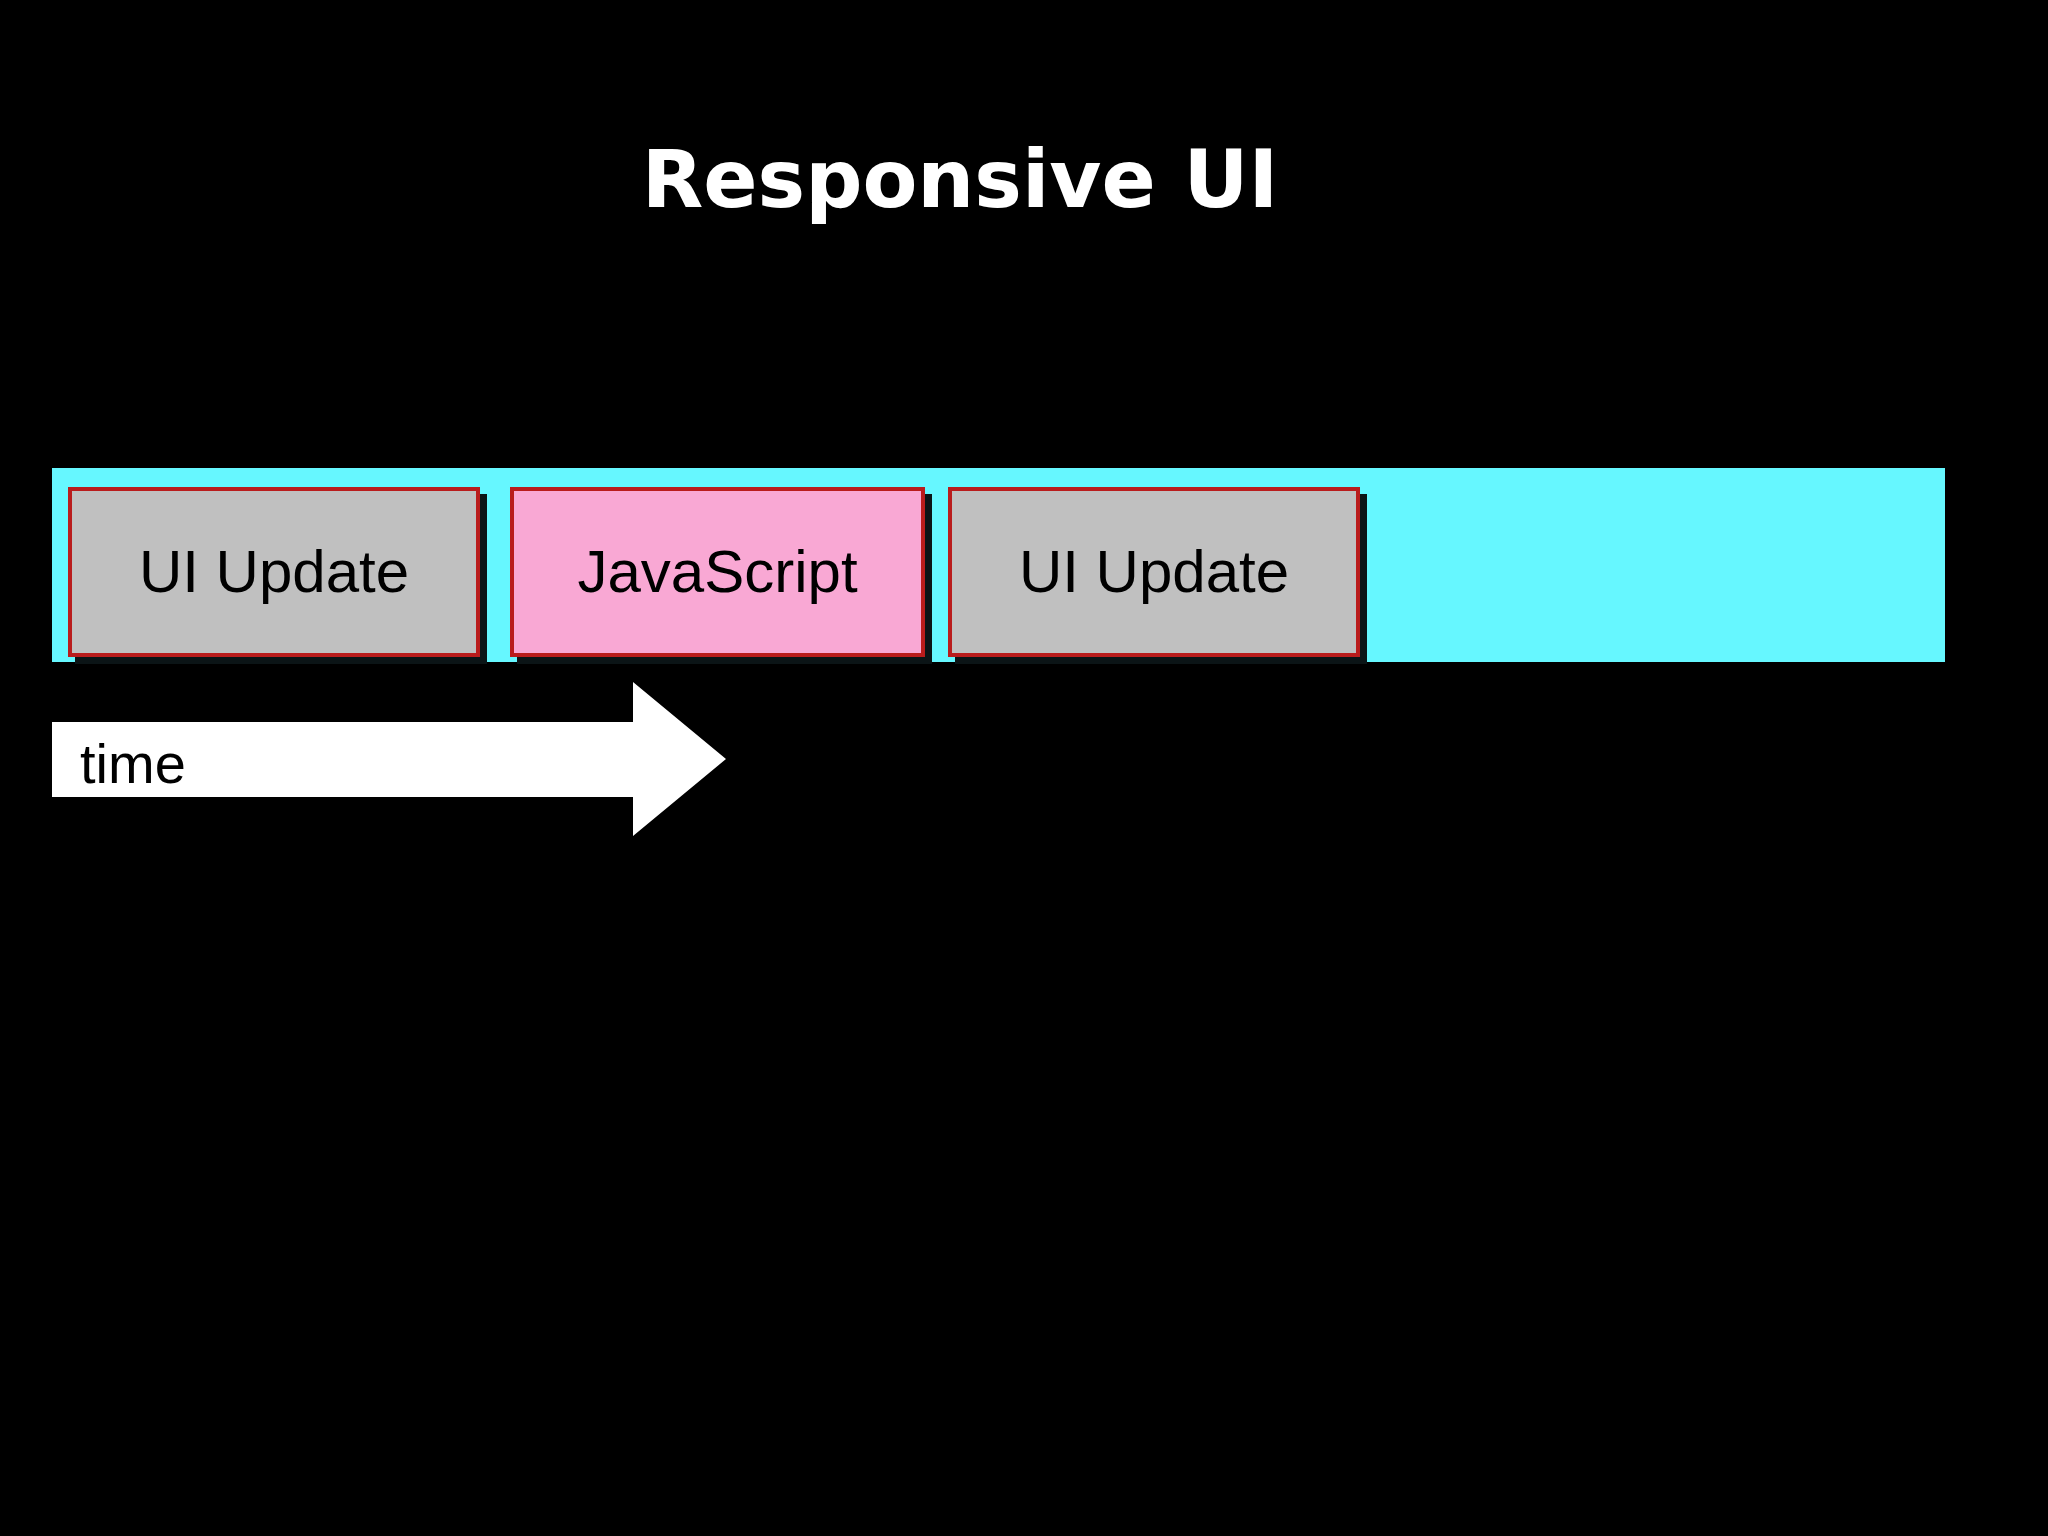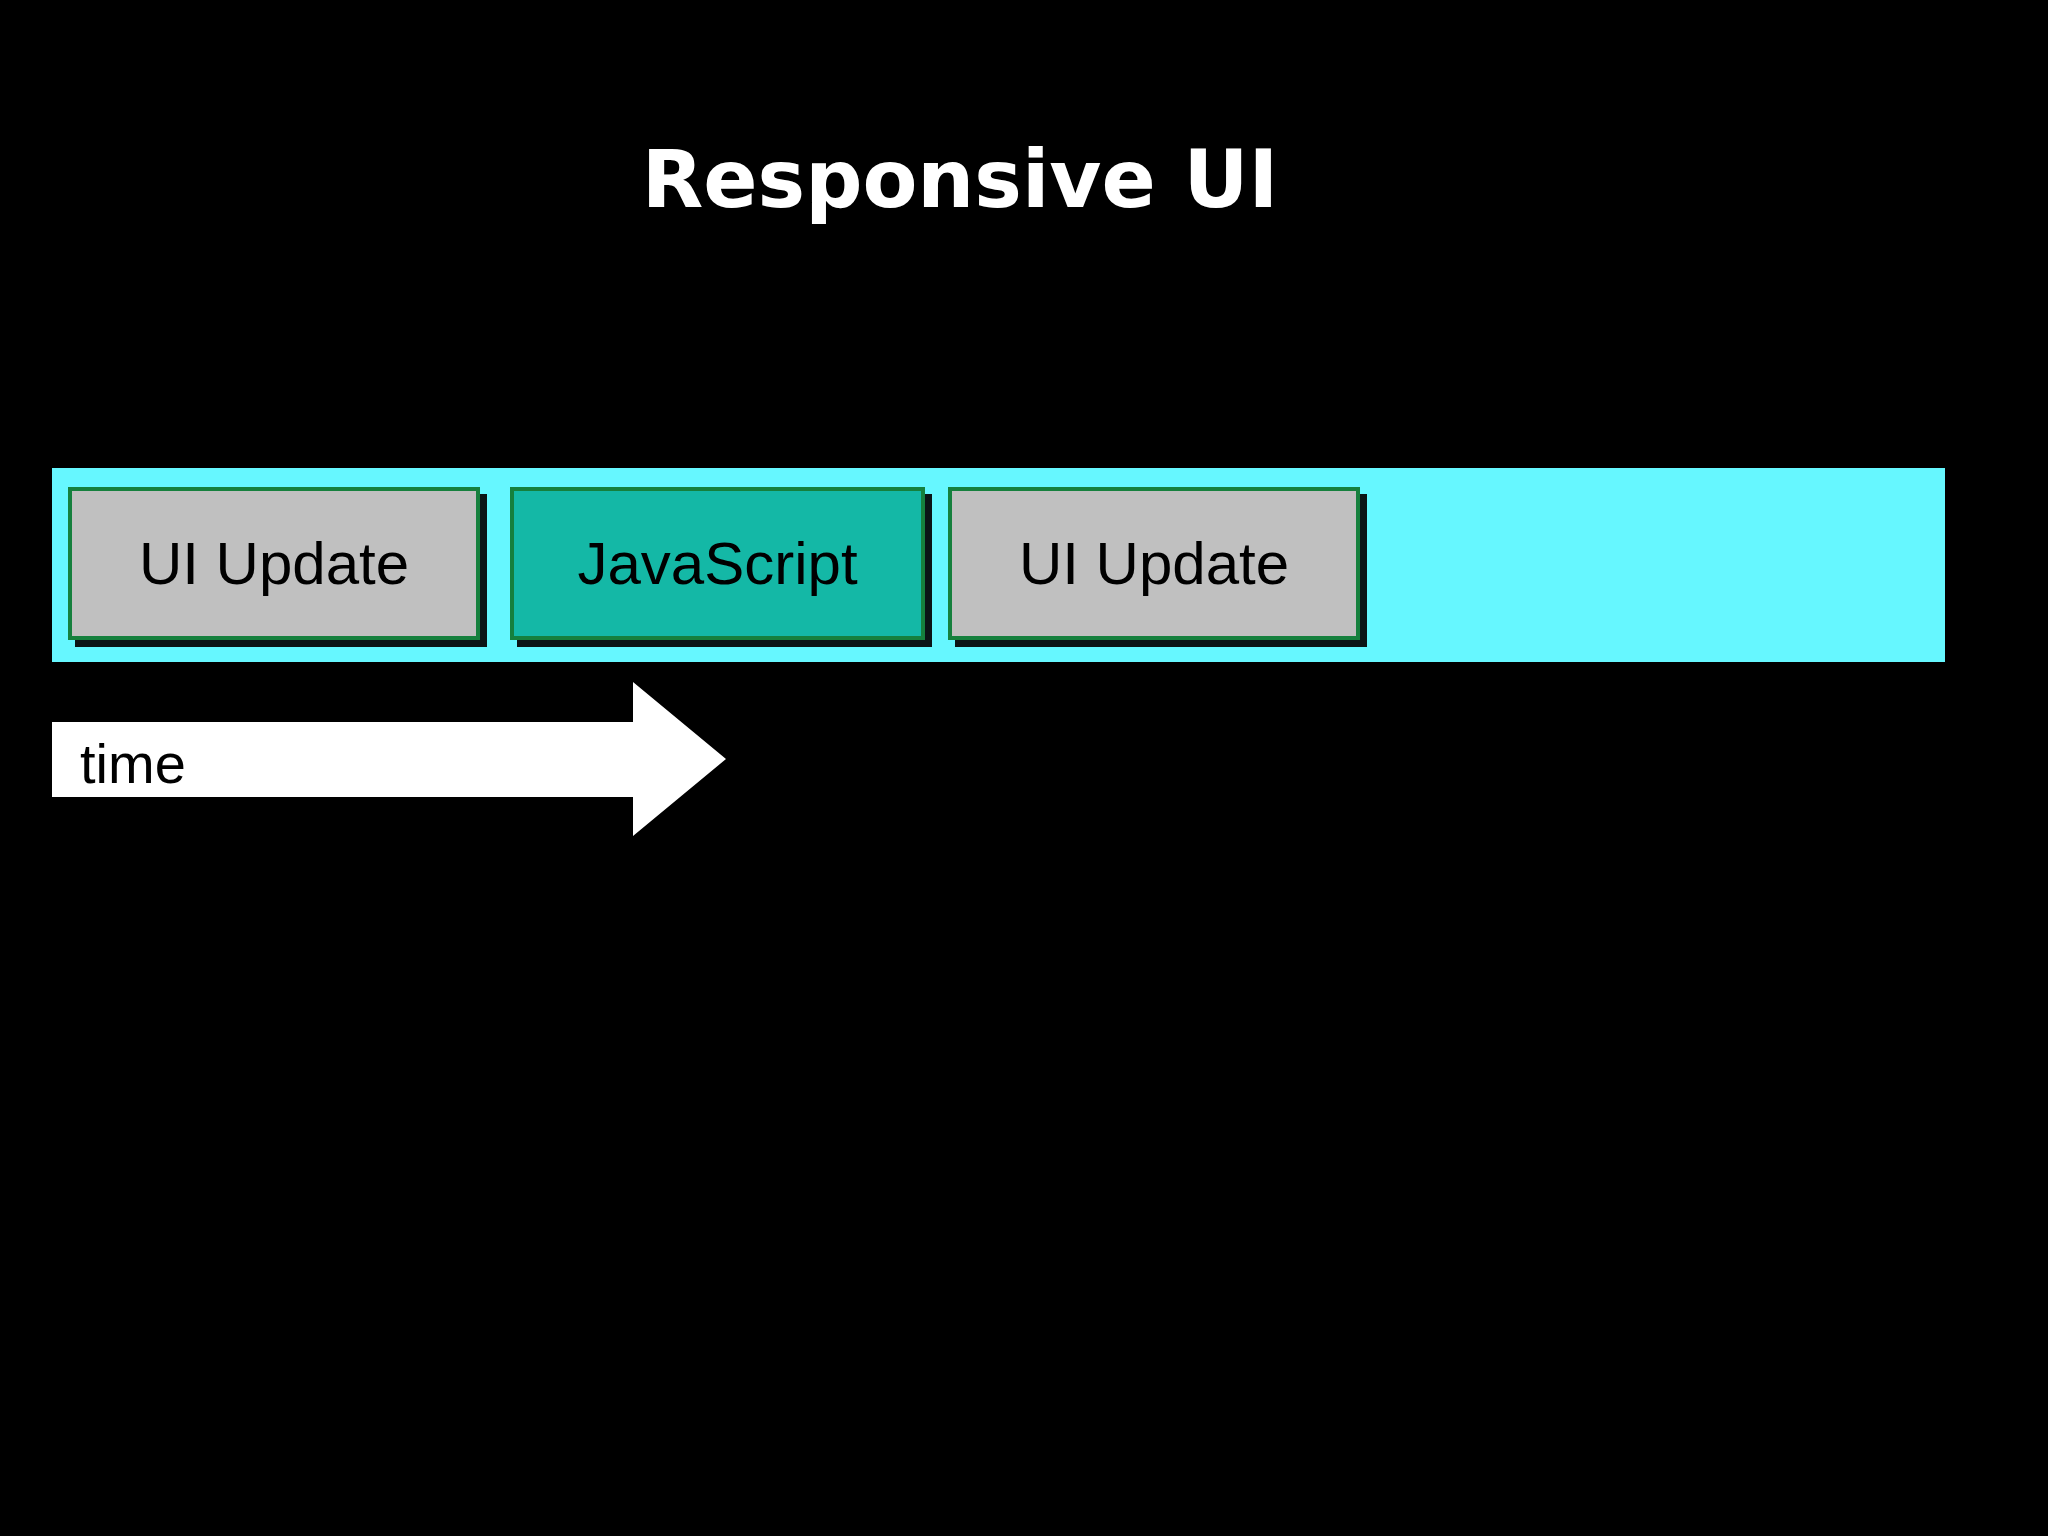--- a/index.html
+++ b/index.html
@@ -38,23 +38,23 @@
     left: 52px;
     top: 468px;
     width: 1893px;
     height: 194px;
     background: #66F7FF;
   }
 
   .timeline-block {
     position: absolute;
     top: 19px;
-    height: 153px;
+    height: 170px;
     box-sizing: border-box;
-    border: 4px solid #15803d;
+    border: 4px solid #b91c1c;
     box-shadow: 7px 7px 0 #0b1416;
     display: flex;
     align-items: center;
     justify-content: center;
   }
   .timeline-block .block-label {
     color: #000000;
     font-family: "Liberation Sans", sans-serif;
     font-weight: normal;
     font-size: 60px;
@@ -63,21 +63,21 @@
   }
 
   #block-ui-update-1 {
     left: 16px;
     width: 412px;
     background: #C0C0C0;
   }
   #block-javascript {
     left: 458px;
     width: 415px;
-    background: #14b8a6;
+    background: #f9a8d4;
   }
   #block-ui-update-2 {
     left: 896px;
     width: 412px;
     background: #C0C0C0;
   }
 
   
   #time-arrow {
     position: absolute;

